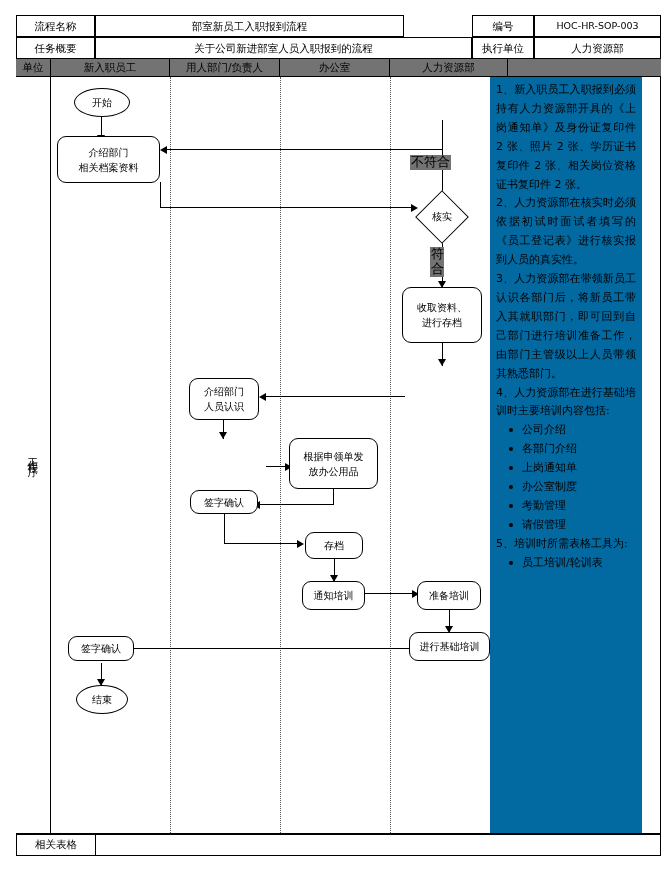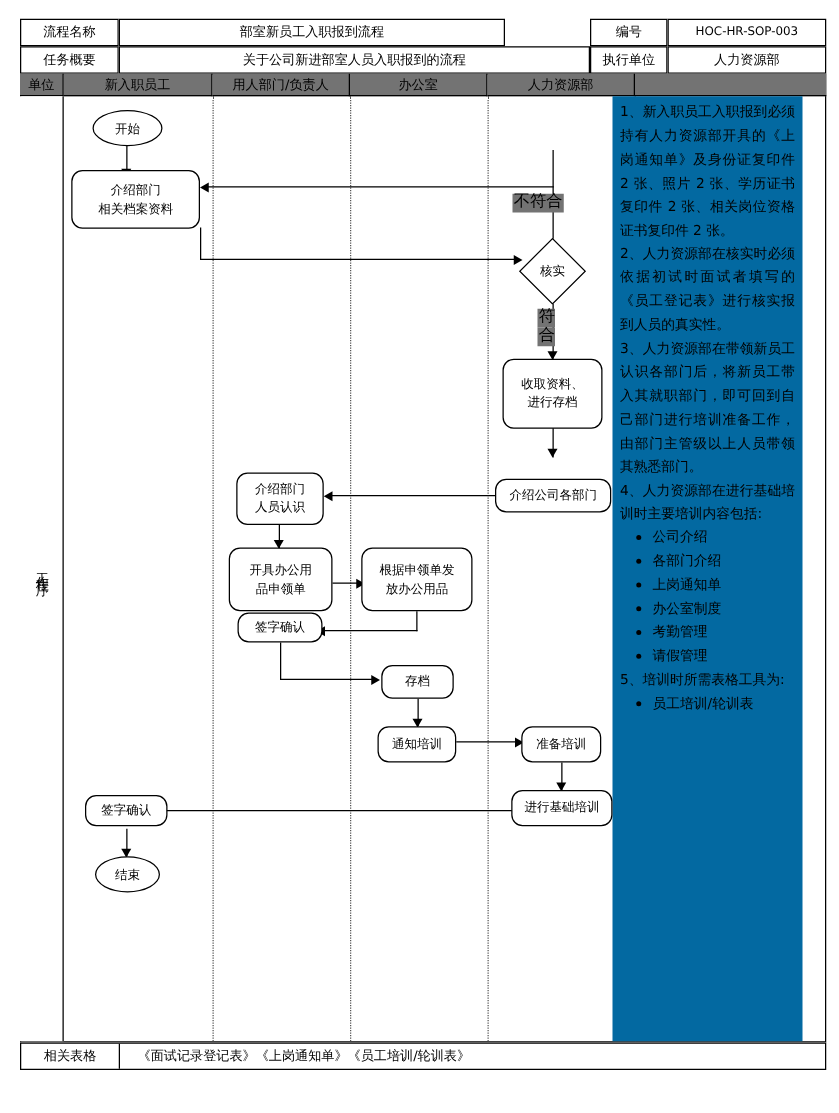--- a/index.html
+++ b/index.html
@@ -162,31 +162,26 @@
   <div class="diamond" style="left:410px;top:191px;width:64px;height:52px;">
     <div class="dshape" style="left:13px;top:7px;width:38px;height:38px;"></div>
     <div class="dtxt">核实</div>
   </div>
 
   <div class="node" style="left:402px;top:287px;width:80px;height:56px;">
     <span>收取资料、</span>
     <span>进行存档</span>
   </div>
 
-  <div class="node" style="left:396px;top:383px;width:93px;height:27px;">介绍公司各部门</div>
 
   <div class="node" style="left:189px;top:378px;width:70px;height:42px;">
     <span>介绍部门</span>
     <span>人员认识</span>
   </div>
 
-  <div class="node" style="left:183px;top:438px;width:83px;height:51px;">
-    <span>开具办公用</span>
-    <span>品申领单</span>
-  </div>
 
   <div class="node" style="left:289px;top:438px;width:89px;height:51px;">
     <span>根据申领单发</span>
     <span>放办公用品</span>
   </div>
 
   <div class="node" style="left:190px;top:490px;width:68px;height:24px;">签字确认</div>
 
   <div class="node" style="left:305px;top:532px;width:58px;height:27px;">存档</div>
 
@@ -214,16 +209,15 @@
       <li>请假管理</li>
     </ul>
     <p>5、培训时所需表格工具为:</p>
     <ul>
       <li>员工培训/轮训表</li>
     </ul>
   </div>
 
   <div class="footer">
     <div class="lbl">相关表格</div>
-    <div class="val">《面试记录登记表》《上岗通知单》《员工培训/轮训表》</div>
   </div>
 
 </div>
 
 </body></html>

